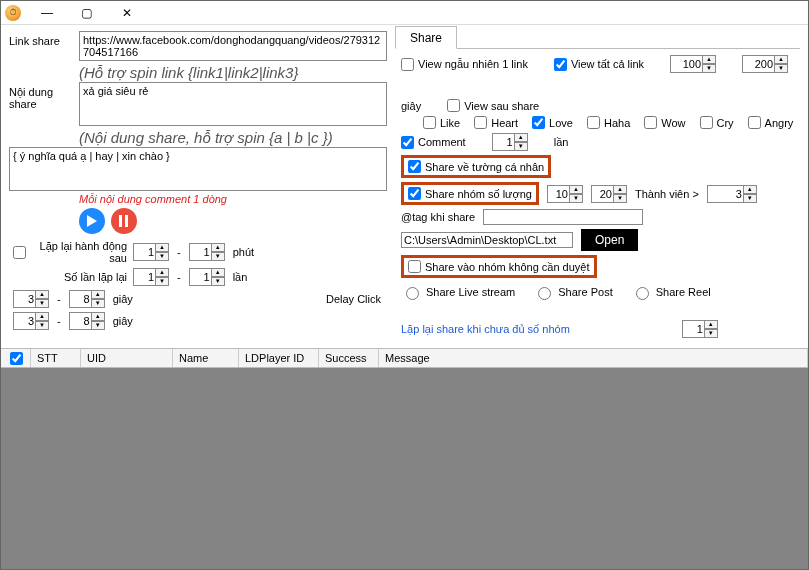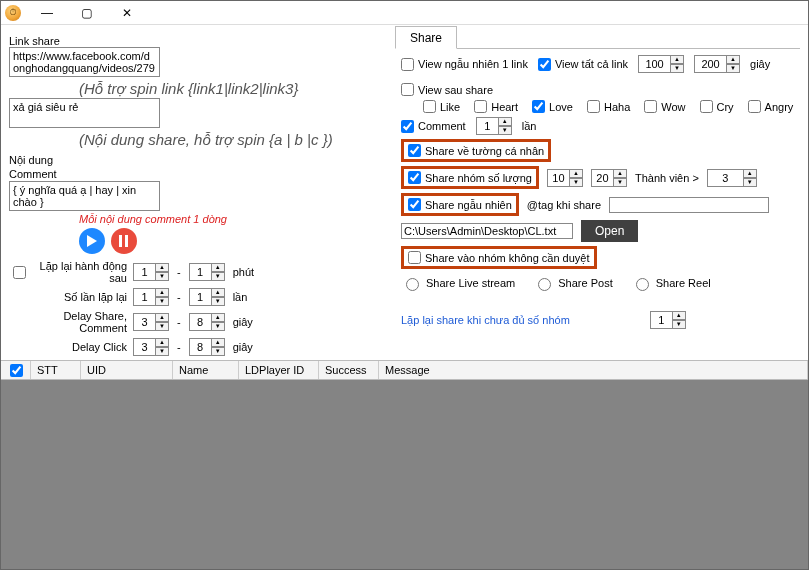--- a/index.html
+++ b/index.html
@@ -46,21 +46,21 @@
   }
   .left-pane {
     width: 390px;
     padding: 6px 4px 4px 8px;
   }
   .right-pane {
     flex: 1;
     padding: 0 8px 4px 4px;
     position: relative;
   }
-  .row { display:flex; align-items:flex-start; margin-bottom:2px;flex-direction:column; }
+  .row { display:flex; align-items:flex-start; margin-bottom:2px; }
   .lbl { width: 70px; padding-top:4px; font-size:11px; }
   .txt, textarea.txt {
     flex:1; border:1px solid #888; font-size:11px; padding:2px 3px;
     font-family: inherit; resize:none;
   }
   textarea.txt { height: 44px; }
   .hint { font-style: italic; color:#555; font-size:15px; padding:1px 0 1px 70px; }
   .hint-red { color:#d22; font-style:italic; padding-left:70px;}
   .controls-row { display:flex; align-items:center; gap:6px; margin:3px 0 6px 70px;}
   .play-btn, .pause-btn {
@@ -68,35 +68,35 @@
   }
   .play-btn{background:#1e88ff;}
   .pause-btn{background:#e94b3c;}
   .cbx {display:flex;align-items:center; gap:4px;}
   .cbx input[type=checkbox]{margin:0;}
   .cbx .lblc{color:#1e5bd6;}
   .form-grid { display:grid; grid-template-columns: 120px auto; row-gap:4px; align-items:center; margin-left:0; }
   .form-grid .fl { text-align:right; padding-right:6px;}
   .spin-group { display:flex; align-items:center; gap:6px;}
   .spinner { width:36px; height:18px; display:flex;}
-  .spinner input{width:22px;border:1px solid #888;border-right:none;text-align:center;font-size:11px;padding:8px 1px;}
+  .spinner input{width:22px;border:1px solid #888;border-right:none;text-align:right;font-size:11px;padding:8px 1px;}
   .spinner .arrows{width:14px;display:flex;flex-direction:column;}
   .spinner .arrows div{flex:1;border:1px solid #888;font-size:6px;line-height:7px;text-align:center;background:#f3f3f3;}
   .dash{padding:0 2px;}
   .unit{padding-left:2px;}
 
   
   .tab-strip { height:24px; border-bottom:1px solid #bbb; display:flex; }
   .tab { padding:4px 14px; border:1px solid #bbb; border-bottom:1px solid #fff; background:#fff; position:relative; top:1px; font-size:12px;}
   .rcontent { padding:6px 2px 2px 6px;}
-  .rline { display:flex; align-items:center; gap:10px; margin-bottom:4px; flex-wrap:wrap;}
+  .rline { display:flex; align-items:center; gap:26px; margin-bottom:4px; flex-wrap:wrap;}
   .rline.reactions { gap:14px; padding-left:22px;}
   .boxed { border:3px solid #c2410c; padding:2px 4px; display:inline-flex; align-items:center; gap:6px;}
   .grp-line { display:flex; align-items:center; gap:8px; margin-bottom:4px;}
-  .btn-open { background:#404040; color:#fff; border:none; padding:4px 14px; font-size:12px;}
+  .btn-open { background:#000000; color:#fff; border:none; padding:4px 14px; font-size:12px;}
   .radio-row { display:flex; gap:18px; align-items:center; margin-top:6px;}
   input[type=text].mini{border:1px solid #888;font-size:11px;padding:1px 2px;}
   .blue-link{color:#1e5bd6;}
 
   .grid-header {
     height:20px; background:#f4f4f4; border-top:1px solid #bbb; border-bottom:1px solid #bbb;
     display:flex; align-items:center;
   }
   .gh-cell{border-right:1px solid #ccc; height:100%; display:flex;align-items:center; padding:0 6px; font-size:11px;}
   .gh-check{width:30px;justify-content:center;}
@@ -126,26 +126,26 @@
 
       <div class="left-pane">
 
         <div class="row">
           <div class="lbl">Link share</div>
           <textarea class="txt" style="height: 30px;">https://www.facebook.com/donghodangquang/videos/279312704517166</textarea>
         </div>
         <div class="hint">(Hỗ trợ spin link {link1|link2|link3}</div>
 
         <div class="row">
+          <div class="lbl">Nội dung share</div>
           <textarea class="txt" style="">xả giá siêu rẻ</textarea>
         </div>
         <div class="hint">(Nội dung share, hỗ trợ spin {a | b |c })</div>
 
         <div class="row">
-          <div class="lbl" style="line-height:14px">Nội dung Comment</div>
           <textarea class="txt" style="">{ ý nghĩa quá ạ | hay | xin chào }</textarea>
         </div>
         <div class="hint-red">Mỗi nội dung comment 1 dòng</div>
 
         <div class="controls-row">
           <div class="play-btn">
             <svg width="10" height="12">
                 <polygon points="0,0 10,6 0,12" fill="#fff"></polygon>
               </svg>
           </div>
@@ -196,21 +196,20 @@
             <div class="spinner">
                 <input value="1" style="">
                 <div class="arrows">
                   <div>▲</div>
                   <div>▼</div>
                 </div>
               </div>
             <span class="unit">lần</span>
           </div>
 
-          <div class="fl">Delay Share, Comment</div>
           <div class="spin-group">
             <div class="spinner">
                 <input value="3" style="">
                 <div class="arrows">
                   <div>▲</div>
                   <div>▼</div>
                 </div>
               </div>
             <span class="dash">-</span>
             <div class="spinner">
@@ -360,26 +359,20 @@
             <div class="spinner" style="width:50px">
                 <input style="width: 36px;" value="3">
                 <div class="arrows">
                   <div>▲</div>
                   <div>▼</div>
                 </div>
               </div>
           </div>
 
           <div class="grp-line">
-            <span class="boxed">
-              <label class="cbx">
-                  <input type="checkbox" checked="" style="">
-                  <span>Share ngẫu nhiên</span>
-                </label>
-            </span>
             <span>@tag khi share</span>
             <input type="text" class="mini" style="width: 160px;" value="">
           </div>
 
           <div class="grp-line">
             <input type="text" class="mini" style="width: 172px;" value="C:\Users\Admin\Desktop\CL.txt">
             <button class="btn-open">Open</button>
           </div>
 
           <div class="grp-line">

